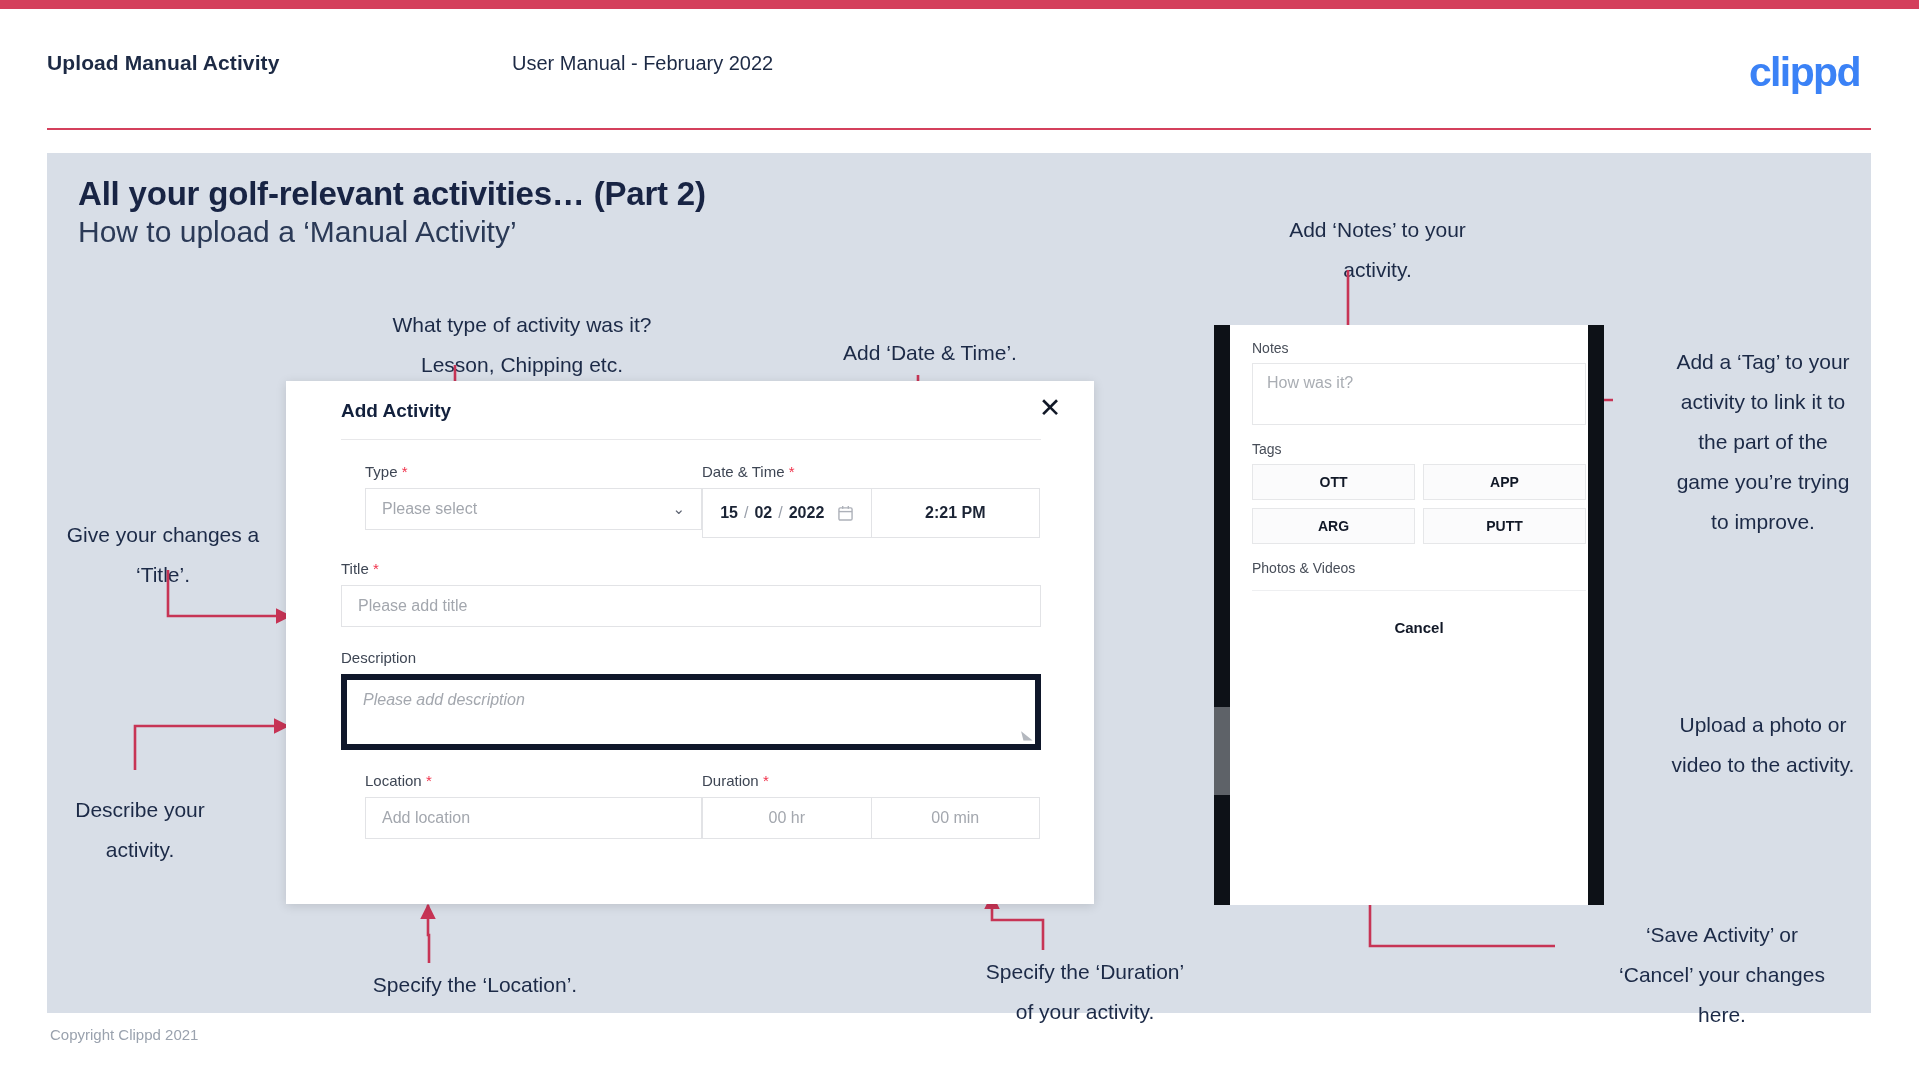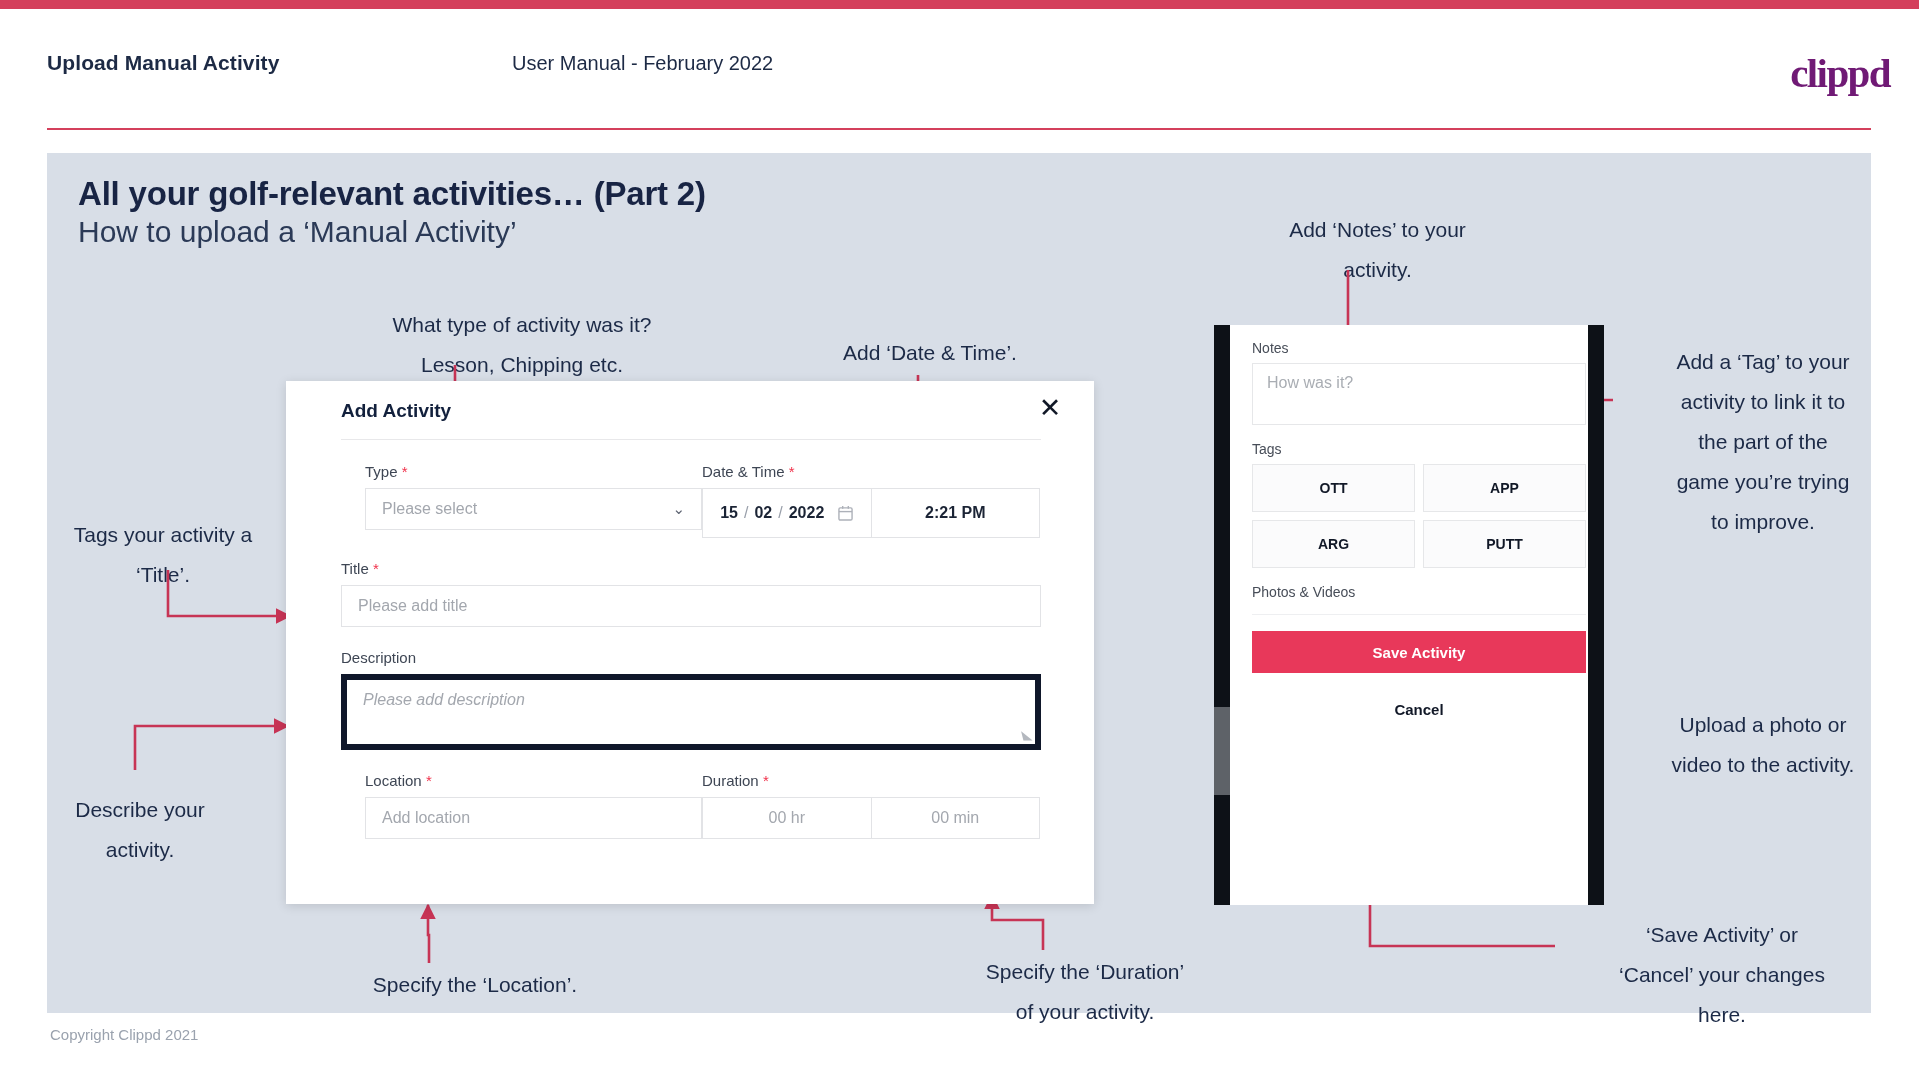--- a/index.html
+++ b/index.html
@@ -40,26 +40,26 @@
   }
   .header-subtitle {
     position: absolute;
     left: 512px; top: 43px;
     font-size: 20px;
     font-weight: 400;
     color: #1d2a45;
   }
   .logo {
     position: absolute;
-    right: 29px; top: 40px;
+    right: 59px; top: 40px;
     font-size: 41px;
     font-weight: 700;
-    color: #701a75;
+    color: #3b82f6;
     letter-spacing: -1.6px;
-    font-family: Liberation Serif, serif;
+    font-family: Liberation Sans, sans-serif;
   }
   .header-rule {
     position: absolute;
     left: 47px; top: 119px;
     width: 1824px; height: 2px;
     background: #d4405c;
   }
 
   
   .slide {
@@ -308,21 +308,21 @@
     left: 14px; top: 10px;
     font-size: 16px;
     color: #a9adb3;
   }
   .tag-grid {
     display: grid;
     grid-template-columns: 1fr 1fr;
     gap: 8px;
   }
   .tag-btn {
-    height: 48px;
+    height: 36px;
     border: 1px solid #e6e7e9;
     background: #fbfbfc;
     display: flex;
     align-items: center;
     justify-content: center;
     font-size: 14px;
     font-weight: 700;
     color: #111827;
     box-sizing: border-box;
     cursor: pointer;
@@ -388,21 +388,21 @@
   <div class="slide-subtitle">How to upload a ‘Manual Activity’</div>
 </div>
 
 <div class="copyright">Copyright Clippd 2021</div>
 
 <div class="anno" style="left:337px; top:305px; width:370px;">What type of activity was it?
 Lesson, Chipping etc.</div>
 
 <div class="anno" style="left:790px; top:333px; width:280px;">Add ‘Date &amp; Time’.</div>
 
-<div class="anno" style="left:48px; top:515px; width:230px;">Tags your activity a
+<div class="anno" style="left:48px; top:515px; width:230px;">Give your changes a
 ‘Title’.</div>
 
 <div class="anno" style="left:55px; top:790px; width:170px;">Describe your
 activity.</div>
 
 <div class="anno" style="left:330px; top:965px; width:290px;">Specify the ‘Location’.</div>
 
 <div class="anno" style="left:940px; top:952px; width:290px;">Specify the ‘Duration’
 of your activity.</div>
 
@@ -578,18 +578,17 @@
         <div class="tag-btn">ARG</div>
         <div class="tag-btn">PUTT</div>
       </div>
 
       <div class="spacer-16"></div>
 
       <div class="p-label">Photos &amp; Videos</div>
 
       <div class="p-rule"></div>
 
-      <div class="save-btn">Save Activity</div>
       <div class="cancel-btn">Cancel</div>
 
     </div>
   </div>
 </div>
 
 </body></html>

